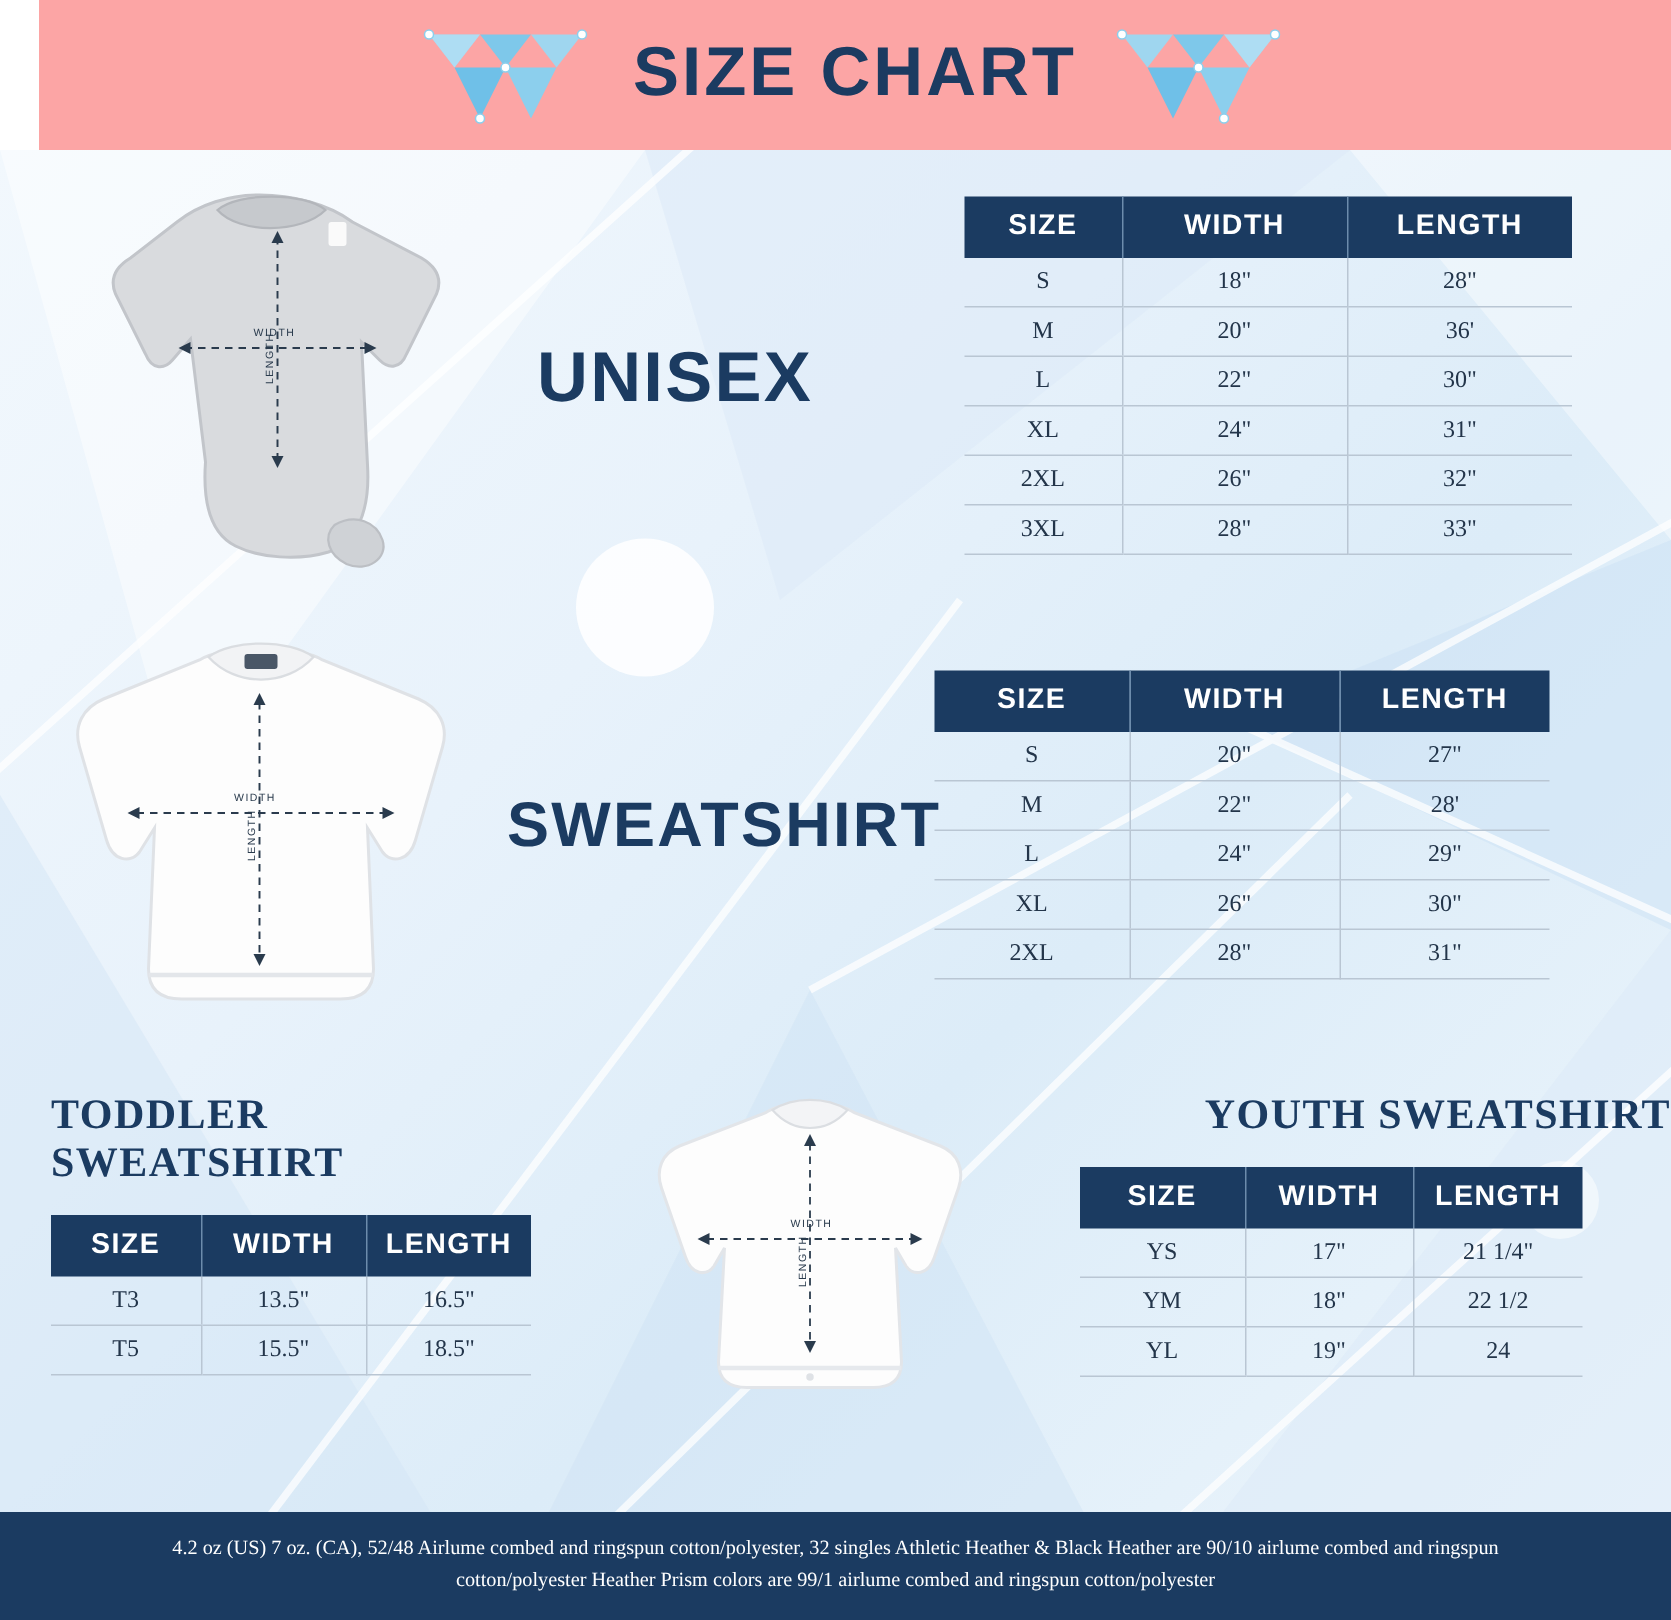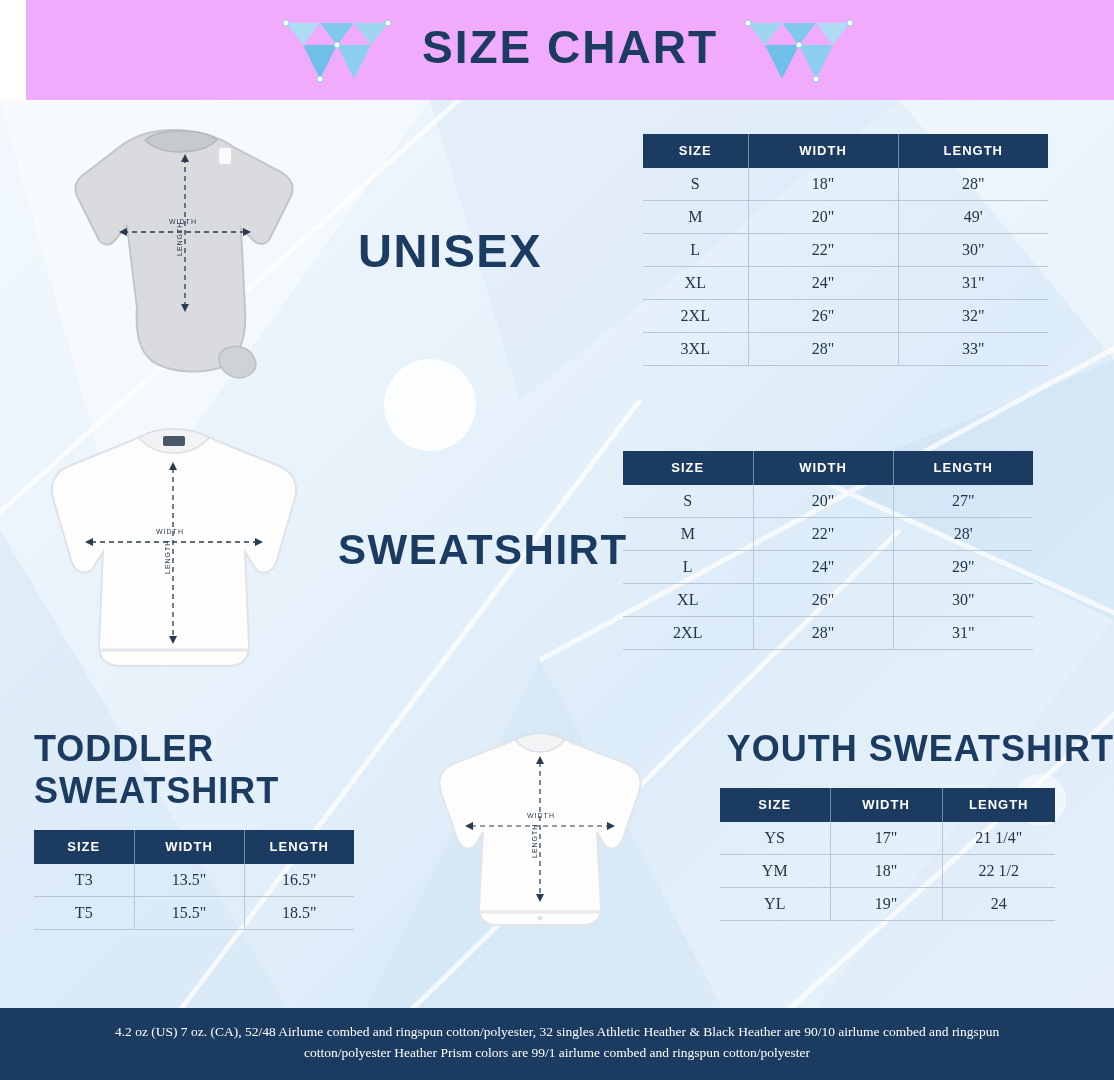--- a/index.html
+++ b/index.html
@@ -9,21 +9,21 @@
     font-family: "Liberation Serif", serif;
     background: #ffffff;
     overflow: hidden;
     position: relative;
   }
 
   
   .header {
     position: relative;
     height: 100px;
-    background: #f0abfc;
+    background: #fca5a5;
     display: flex;
     align-items: center;
     justify-content: center;
     gap: 18px;
     margin-left: 26px;
   }
   .header-titles { text-align: center; }
   .title-main {
     font-family: "Liberation Sans", sans-serif;
     font-weight: bold;
@@ -87,21 +87,21 @@
   }
   table.sz thead th {
     background: #1b3b61;
     color: #ffffff;
     font-family: "Liberation Sans", sans-serif;
     font-weight: bold;
     letter-spacing: 1px;
     padding: 9px 0 10px 0;
     text-align: center;
     border: none;
-    font-size: 13px;
+    font-size: 19px;
   }
   table.sz thead th.hdr-mid { border-left: 1px solid #6d8cac; border-right: 1px solid #6d8cac; }
   table.sz tbody td {
     text-align: center;
     color: #23354a;
     font-size: 16px;
     padding: 7px 0 7px 0;
     border-bottom: 1px solid #b9c6d3;
   }
   table.sz tbody td.mid { border-left: 1px solid #b9c6d3; border-right: 1px solid #b9c6d3; }
@@ -118,23 +118,23 @@
   .tbl-sweat th:nth-child(3), .tbl-sweat td:nth-child(3) { width: 140px; }
   .tbl-sweat tbody td { font-size: 17px; padding: 10px 0; }
 
   
   .sec3 { height: 290px; display:flex; align-items:flex-start; }
   .col-left { width: 360px; padding-left: 34px; padding-top: 28px; }
   .col-mid { width: 360px; display:flex; align-items:center; justify-content:center; padding-top: 20px;}
   .col-right { width: 394px; padding-top: 28px; }
 
   .label-mid {
-    font-family: Liberation Sans, sans-serif;
+    font-family: Liberation Serif, serif;
     font-weight: bold;
-    font-size: 36px;
+    font-size: 28px;
     letter-spacing: 1px;
     color: #1b3b61;
     margin-bottom: 18px;
   }
   .label-mid.right { text-align: right; padding-left: 0; }
 
   .tbl-small { width: 320px; }
   .tbl-small th { font-size: 12px; padding: 7px 0 8px 0; }
   .tbl-small td { font-size: 15px; padding: 6px 0; }
   .tbl-small th:nth-child(1), .tbl-small td:nth-child(1) { width: 100px; }
@@ -288,21 +288,21 @@
         </thead>
         <tbody>
           <tr>
             <td>S</td>
             <td class="mid">18"</td>
             <td>28"</td>
           </tr>
           <tr>
             <td>M</td>
             <td class="mid">20"</td>
-            <td>49'</td>
+            <td>36'</td>
           </tr>
           <tr>
             <td>L</td>
             <td class="mid">22"</td>
             <td>30"</td>
           </tr>
           <tr>
             <td>XL</td>
             <td class="mid">24"</td>
             <td>31"</td>

